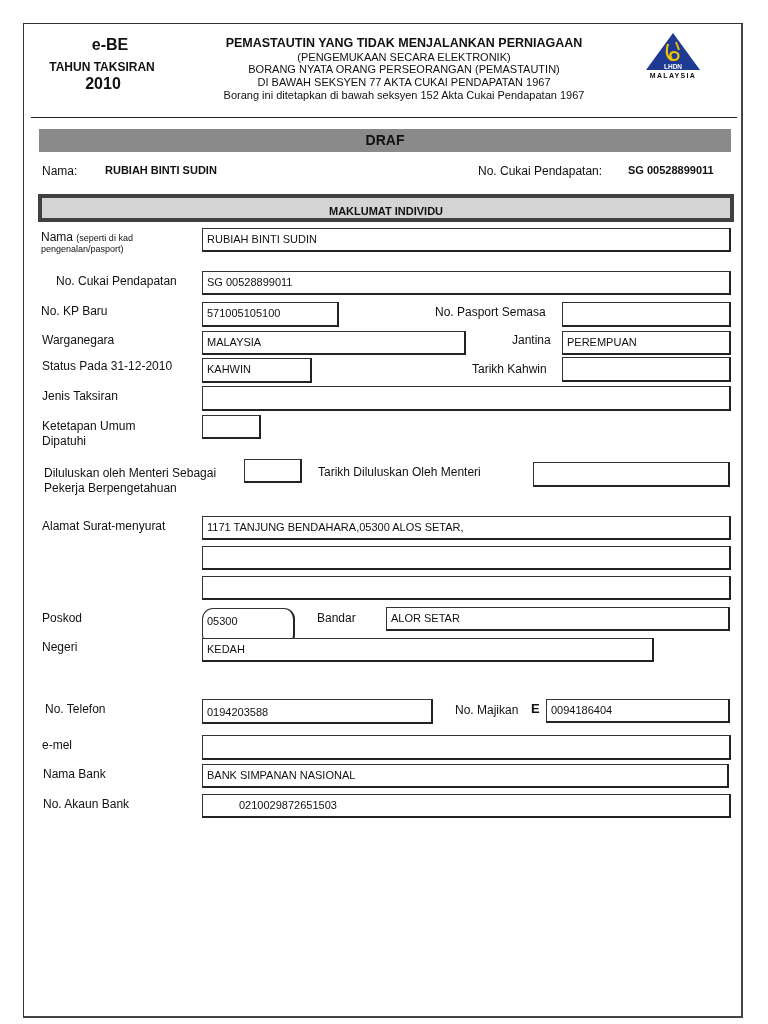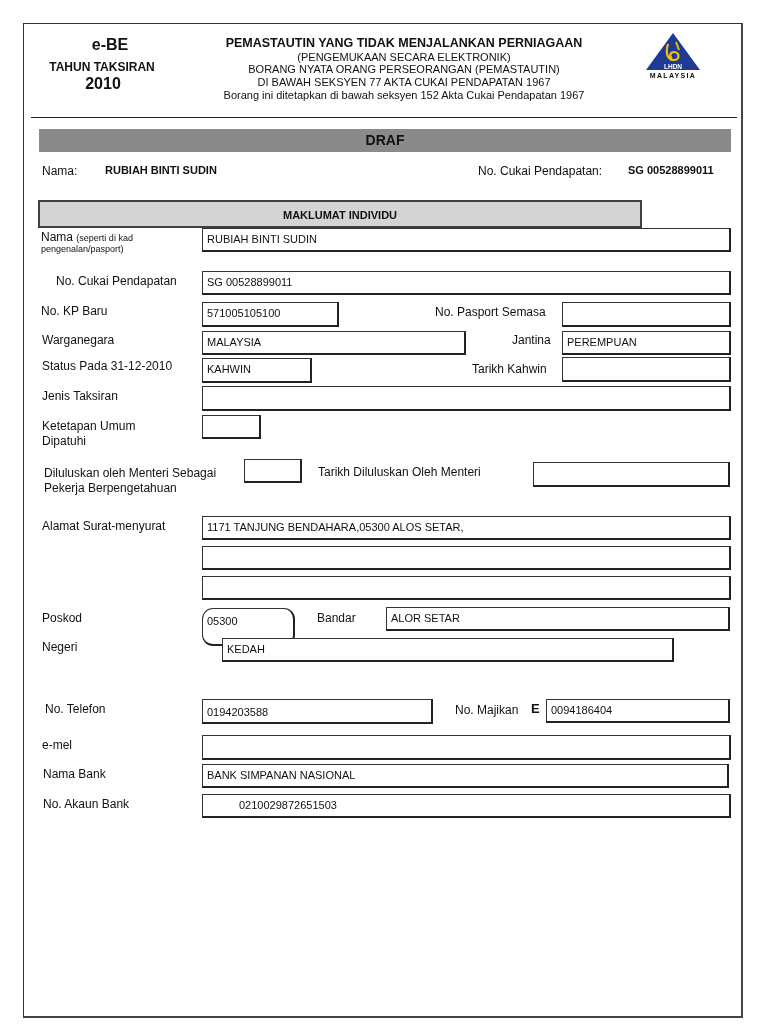--- a/index.html
+++ b/index.html
@@ -13,21 +13,21 @@
   .hdr.t1 { top:37px; font-weight:bold; font-size:12.5px; }
   .hdr.t2 { top:51px; }
   .hdr.t3 { top:63px; }
   .hdr.t4 { top:76px; }
   .hdr.t5 { top:89px; }
   .logo { left:638px; top:30px; width:70px; height:52px; }
   .rule { left:31px; top:117px; width:706px; height:0; border-top:1.5px solid #222; }
   .draf { left:39px; top:129px; width:692px; height:23px; background:#8a8a8a; text-align:center; font-weight:bold; font-size:14px; line-height:23px; color:#111; }
   .lbl { font-size:12px; color:#111; white-space:nowrap; }
   .bold { font-weight:bold; font-size:11px; }
-  .maklumat { left:38px; top:200px; width:604px; height:28px; background:#d4d4d4; border:2px solid #404040; box-sizing:border-box; text-align:center; font-weight:bold; font-size:11px; line-height:26px; }
+  .maklumat { left:38px; top:194px; width:696px; height:28px; background:#d4d4d4; border:4px solid #404040; box-sizing:border-box; text-align:center; font-weight:bold; font-size:11px; line-height:26px; }
   .box { position:absolute; border:1px solid #333; border-right:2px solid #222; border-bottom:2px solid #222; box-sizing:border-box; background:#fff; font-size:11px; padding-left:4px; line-height:20px; white-space:nowrap; overflow:hidden; }
   .small { font-size:9px; line-height:11px; }
   .logo-svg { width:70px; height:52px; }
 </style>
 </head>
 <body>
 
 <div class="page"></div>
 
 <div class="abs ebe">e-BE</div>
@@ -104,21 +104,21 @@
 <div class="box" style="left:202px; top:516px; width:529px; height:24px;">1171 TANJUNG BENDAHARA,05300 ALOS SETAR,</div>
 <div class="box" style="left:202px; top:546px; width:529px; height:24px;"></div>
 <div class="box" style="left:202px; top:576px; width:529px; height:24px;"></div>
 
 <div class="abs lbl" style="left:42px; top:611px;">Poskod</div>
 <div class="box" style="left:202px; top:608px; width:93px; height:38px; line-height:24px;border-radius:11px;">05300</div>
 <div class="abs lbl" style="left:317px; top:611px;">Bandar</div>
 <div class="box" style="left:386px; top:607px; width:344px; height:24px;">ALOR SETAR</div>
 
 <div class="abs lbl" style="left:42px; top:640px;">Negeri</div>
-<div class="box" style="left:202px; top:638px; width:452px; height:24px;margin-left:20px;">KEDAH</div>
+<div class="box" style="left:202px; top:638px; width:452px; height:24px;">KEDAH</div>
 
 <div class="abs lbl" style="left:45px; top:702px;">No. Telefon</div>
 <div class="box" style="left:202px; top:699px; width:231px; height:25px; line-height:24px;">0194203588</div>
 <div class="abs lbl" style="left:455px; top:703px;">No. Majikan</div>
 <div class="abs lbl" style="left:531px; top:701px; font-weight:bold; font-size:13px;">E</div>
 <div class="box" style="left:546px; top:699px; width:184px; height:24px;">0094186404</div>
 
 <div class="abs lbl" style="left:42px; top:738px;">e-mel</div>
 <div class="box" style="left:202px; top:735px; width:529px; height:25px;"></div>
 

